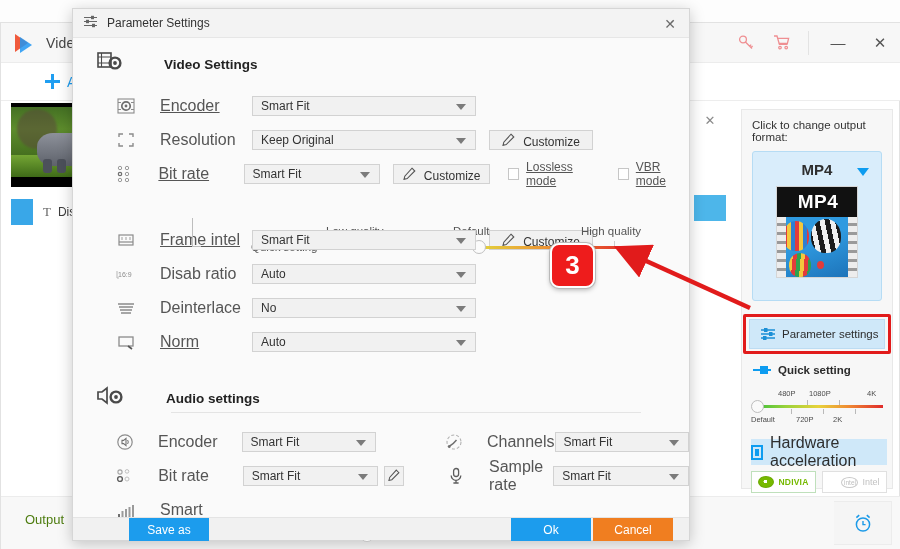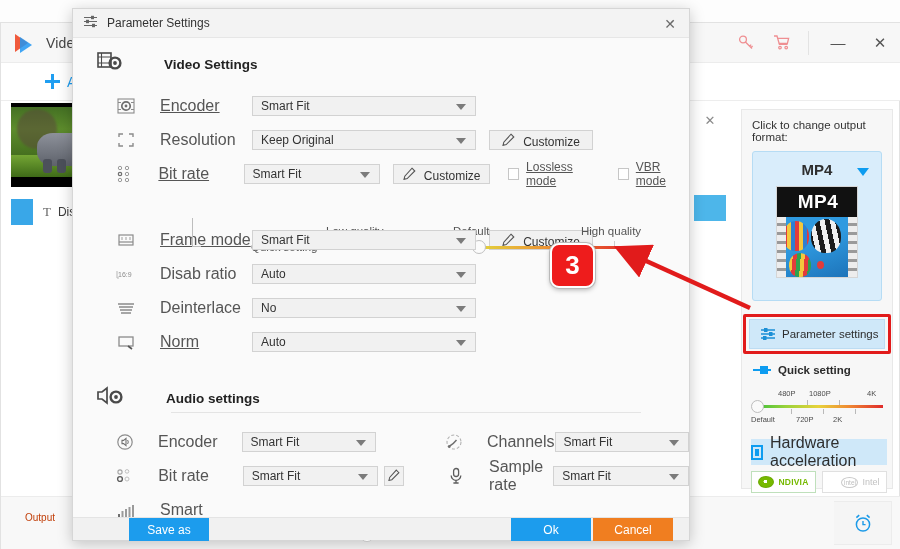--- a/index.html
+++ b/index.html
@@ -108,21 +108,21 @@
     position: absolute; left: 10px; top: 176px; width: 150px; height: 26px;
     background: #39a7e8; display: flex; align-items: center;
   }
   .disable-chip {
     margin-left: 22px; background: #fff; height: 26px; padding: 0 10px;
     display: flex; align-items: center; font-size: 12px; color: #3c3c3c;
   }
   .tglyph { font-size: 13px; color:#666; margin-right: 7px; font-family:"Liberation Serif",serif;}
 
   .output-label {
-    position: absolute; left: 24px; top: 489px; font-size: 10px; color: #c2410c;
+    position: absolute; left: 24px; top: 489px; font-size: 13px; color: #4d7c0f;
   }
   .bottom-strip {
     position: absolute; left: 0; top: 473px; width: 900px; height: 54px;
     background: #f8f8f8; border-top: 1px solid #ececec;
   }
 
   
   .right-panel {
     position: absolute; left: 740px; top: 86px; width: 152px; height: 380px;
     background: #f7f7f7; border: 1px solid #e8e8e8;
@@ -625,21 +625,21 @@
       </div>
 
       <div class="row" style="margin-top:38px;">
         <span class="ico">
           <svg width="18" height="16" viewBox="0 0 18 16">
               <rect x="2" y="3" width="14" height="10" fill="none" stroke="#8b8b8b" stroke-width="1.2"></rect>
               <path d="M2 10 h14" stroke="#8b8b8b" stroke-width="1.2"></path>
               <path d="M5 5 v3 M9 5 v3 M13 5 v3" stroke="#9e9e9e" stroke-width="1"></path>
             </svg>
         </span>
-        <span class="lbl link">Frame mode</span>
+        <span class="lbl link">Frame intel</span>
         <div class="sel w224">
           <span>Smart Fit</span>
           <i class="car"></i>
         </div>
         <div class="cust-btn">
           <span>
             <svg width="13" height="13" viewBox="0 0 13 13">
                 <path d="M9 1.2 l2.8 2.8 L4.2 11.6 L1 12.4 L1.8 9.2 Z" fill="none" stroke="#555" stroke-width="1.1"></path>
               </svg>
           </span>

